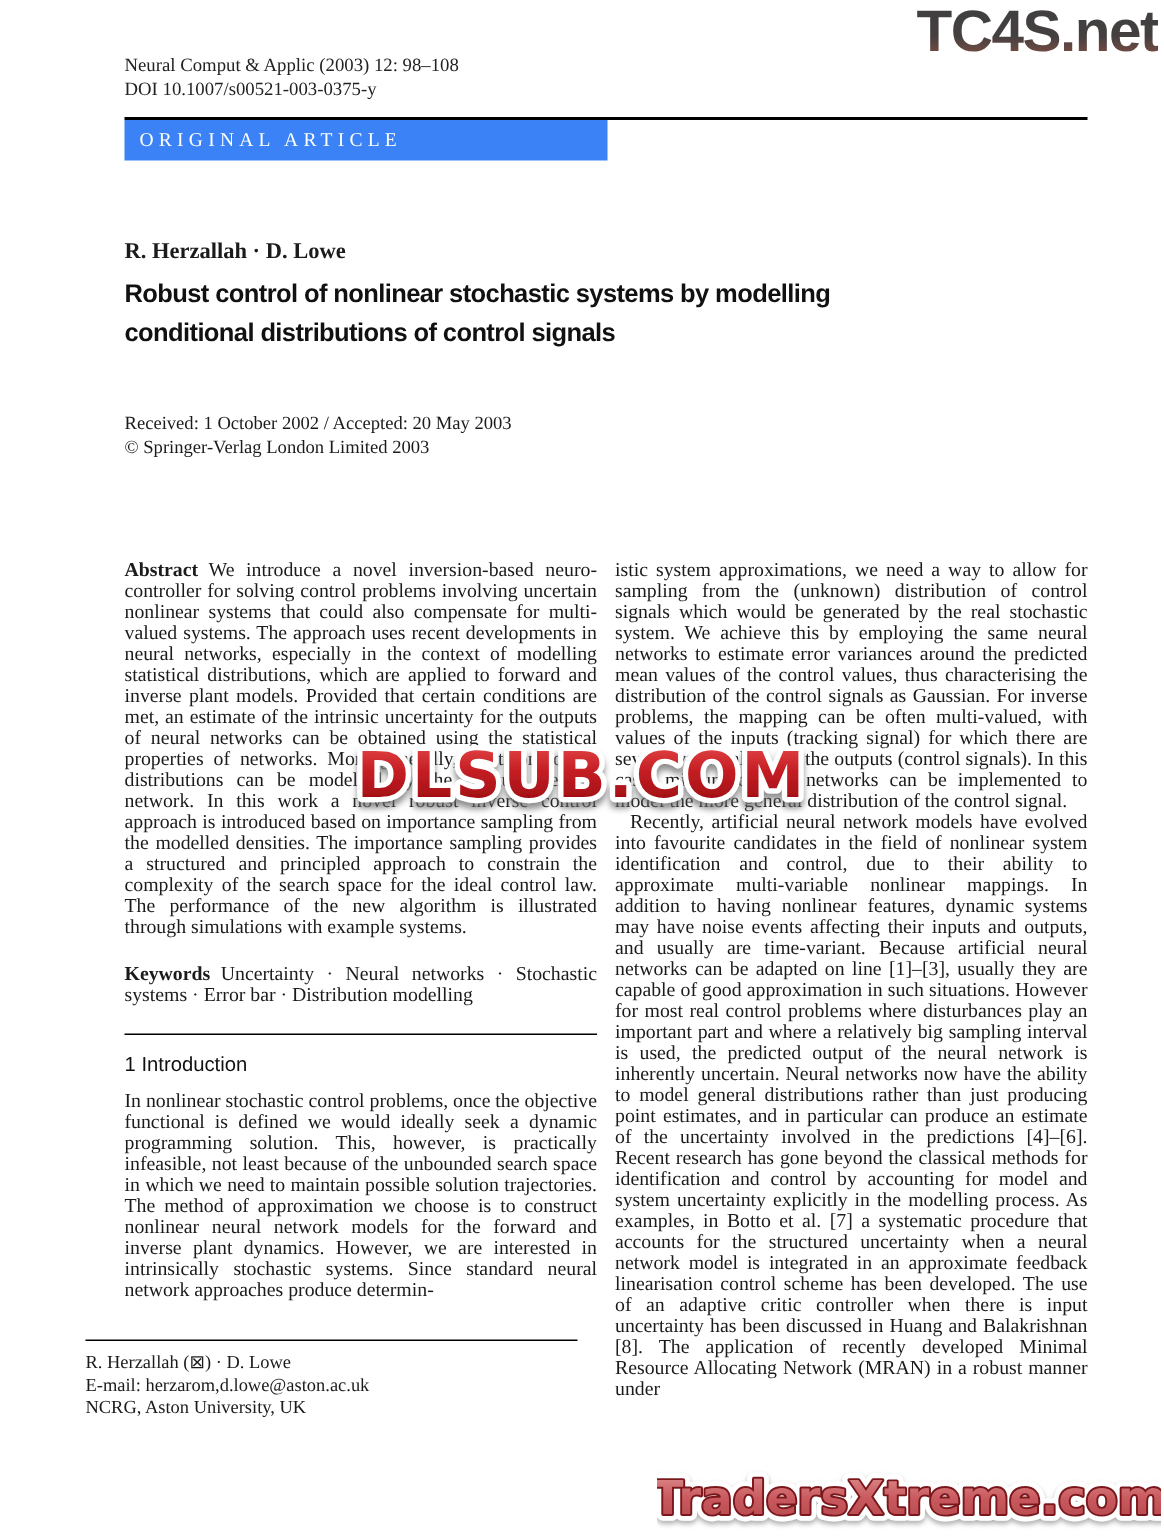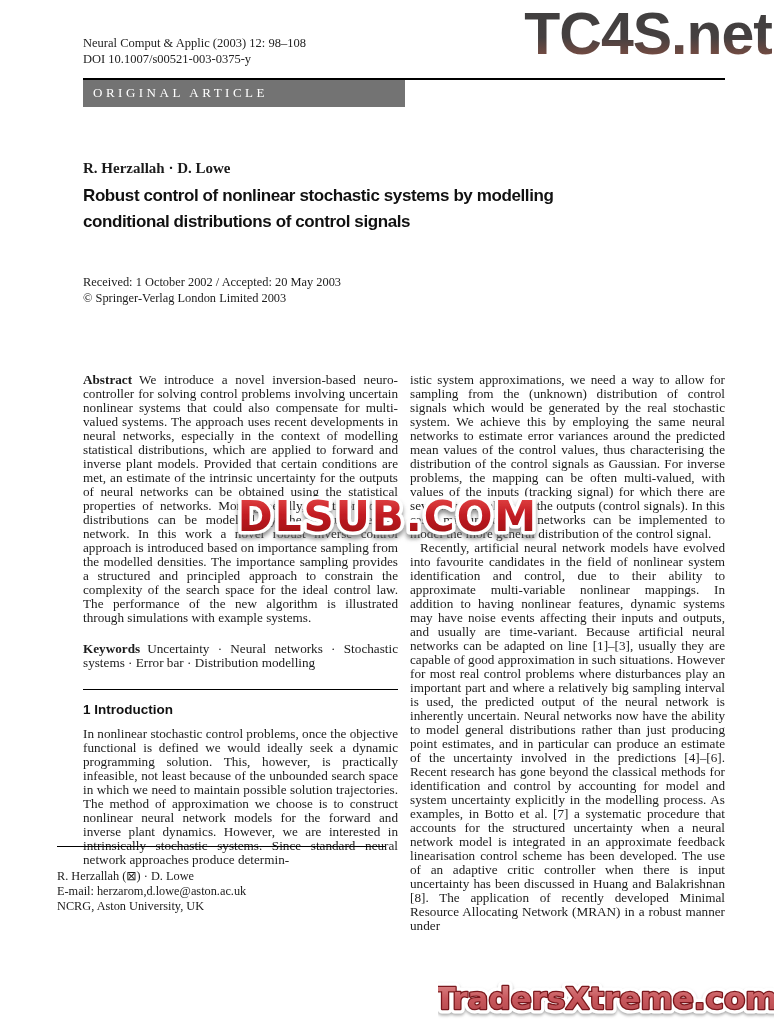--- a/index.html
+++ b/index.html
@@ -5,52 +5,52 @@
   html,body{margin:0;padding:0;background:#e8e8e8;}
   .page{
     position:relative;width:776px;height:1024px;background:#ffffff;
     font-family:"Liberation Serif",serif;color:#1b1b1b;overflow:hidden;
     margin:0 auto;
   }
   .content{padding:36px 51px 0 83px;}
   .journal-ref{font-size:12.5px;line-height:15.5px;color:#222;}
   .banner-row{margin-top:11px;border-top:2px solid #000;}
   .banner{
-    display:inline-block;background:#737373;color:#fff;width:302px;
+    display:inline-block;background:#3b82f6;color:#fff;width:302px;
     padding:5px 10px 6px 10px;font-size:13px;letter-spacing:3.5px;
     font-family:"Liberation Serif",serif;
   }
   .authors{margin-top:53px;font-weight:bold;font-size:15px;}
   .title{
     margin:6px 0 0 0;font-family:"Liberation Sans",sans-serif;font-weight:700;
     font-size:17px;line-height:25.5px;letter-spacing:-0.4px;color:#111;
     max-width:580px;
   }
   .meta{margin-top:41px;font-size:12.4px;line-height:15.5px;}
   .columns{display:flex;gap:12px;margin-top:23px;}
   .col{width:328px;font-size:13.2px;line-height:14px;text-align:justify;margin-top:44px;}
   .para{margin:0;}
   .lbl{margin-right:7px;}
   .kw{margin-top:17px;}
   .divider{border:none;border-top:1px solid #000;margin:19px 0 0 0;}
   .sec-heading{
-    font-family:"Liberation Sans",sans-serif;font-weight:700;font-size:13.5px;
+    font-family:"Liberation Sans",sans-serif;font-weight:400;font-size:13.5px;
     margin:13px 0 10px 0;color:#111;
   }
   .p2{text-indent:10px;margin:0;}
   .footnote{
-    position:absolute;left:57px;top:846px;width:328px;
-    border-top:1px solid #000;padding-top:22px;
+    position:absolute;left:57px;top:893px;width:328px;
+    border-top:1px solid #000;padding-top:7px;
     font-size:12.3px;line-height:15px;text-align:left;
   }
   
   .wm-tc4s{
     position:absolute;top:0px;right:4px;
     font-family:"Liberation Sans",sans-serif;font-weight:700;
-    font-size:59px;letter-spacing:-1px;
+    font-size:39px;letter-spacing:-1px;
     background:linear-gradient(180deg,#3f3f3f 0%,#454040 55%,#6e4a42 78%,#935a4e 95%);
     -webkit-background-clip:text;background-clip:text;color:transparent;text-align:right;
   }
   .wm-dlsub{position:absolute;left:50%;top:483px;transform:translateX(-50%);}
   .wm-traders{position:absolute;right:2px;top:974px;}
 </style>
 </head>
 <body>
 
 <div class="page">

